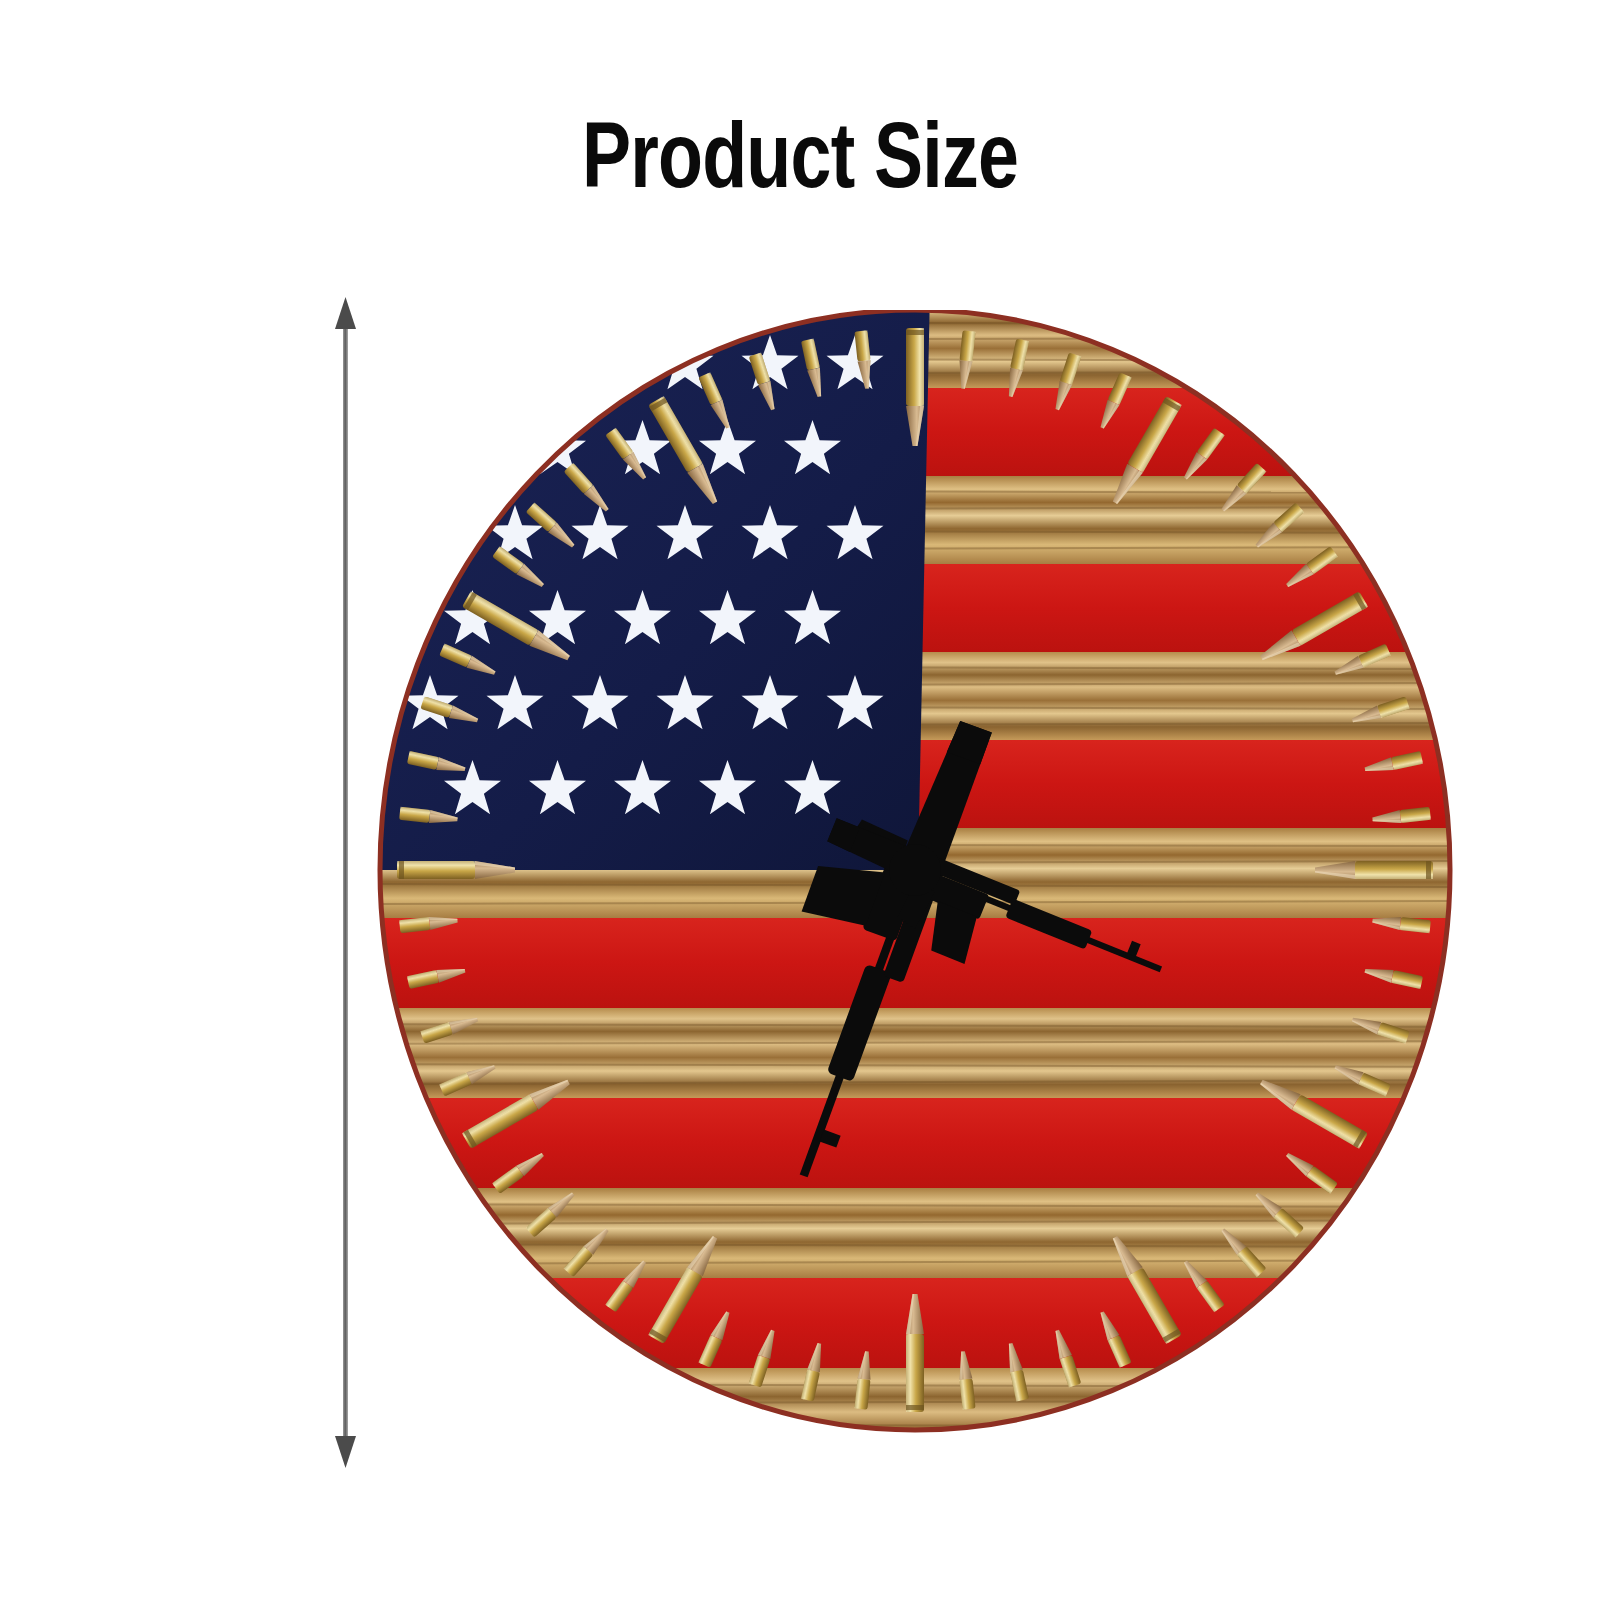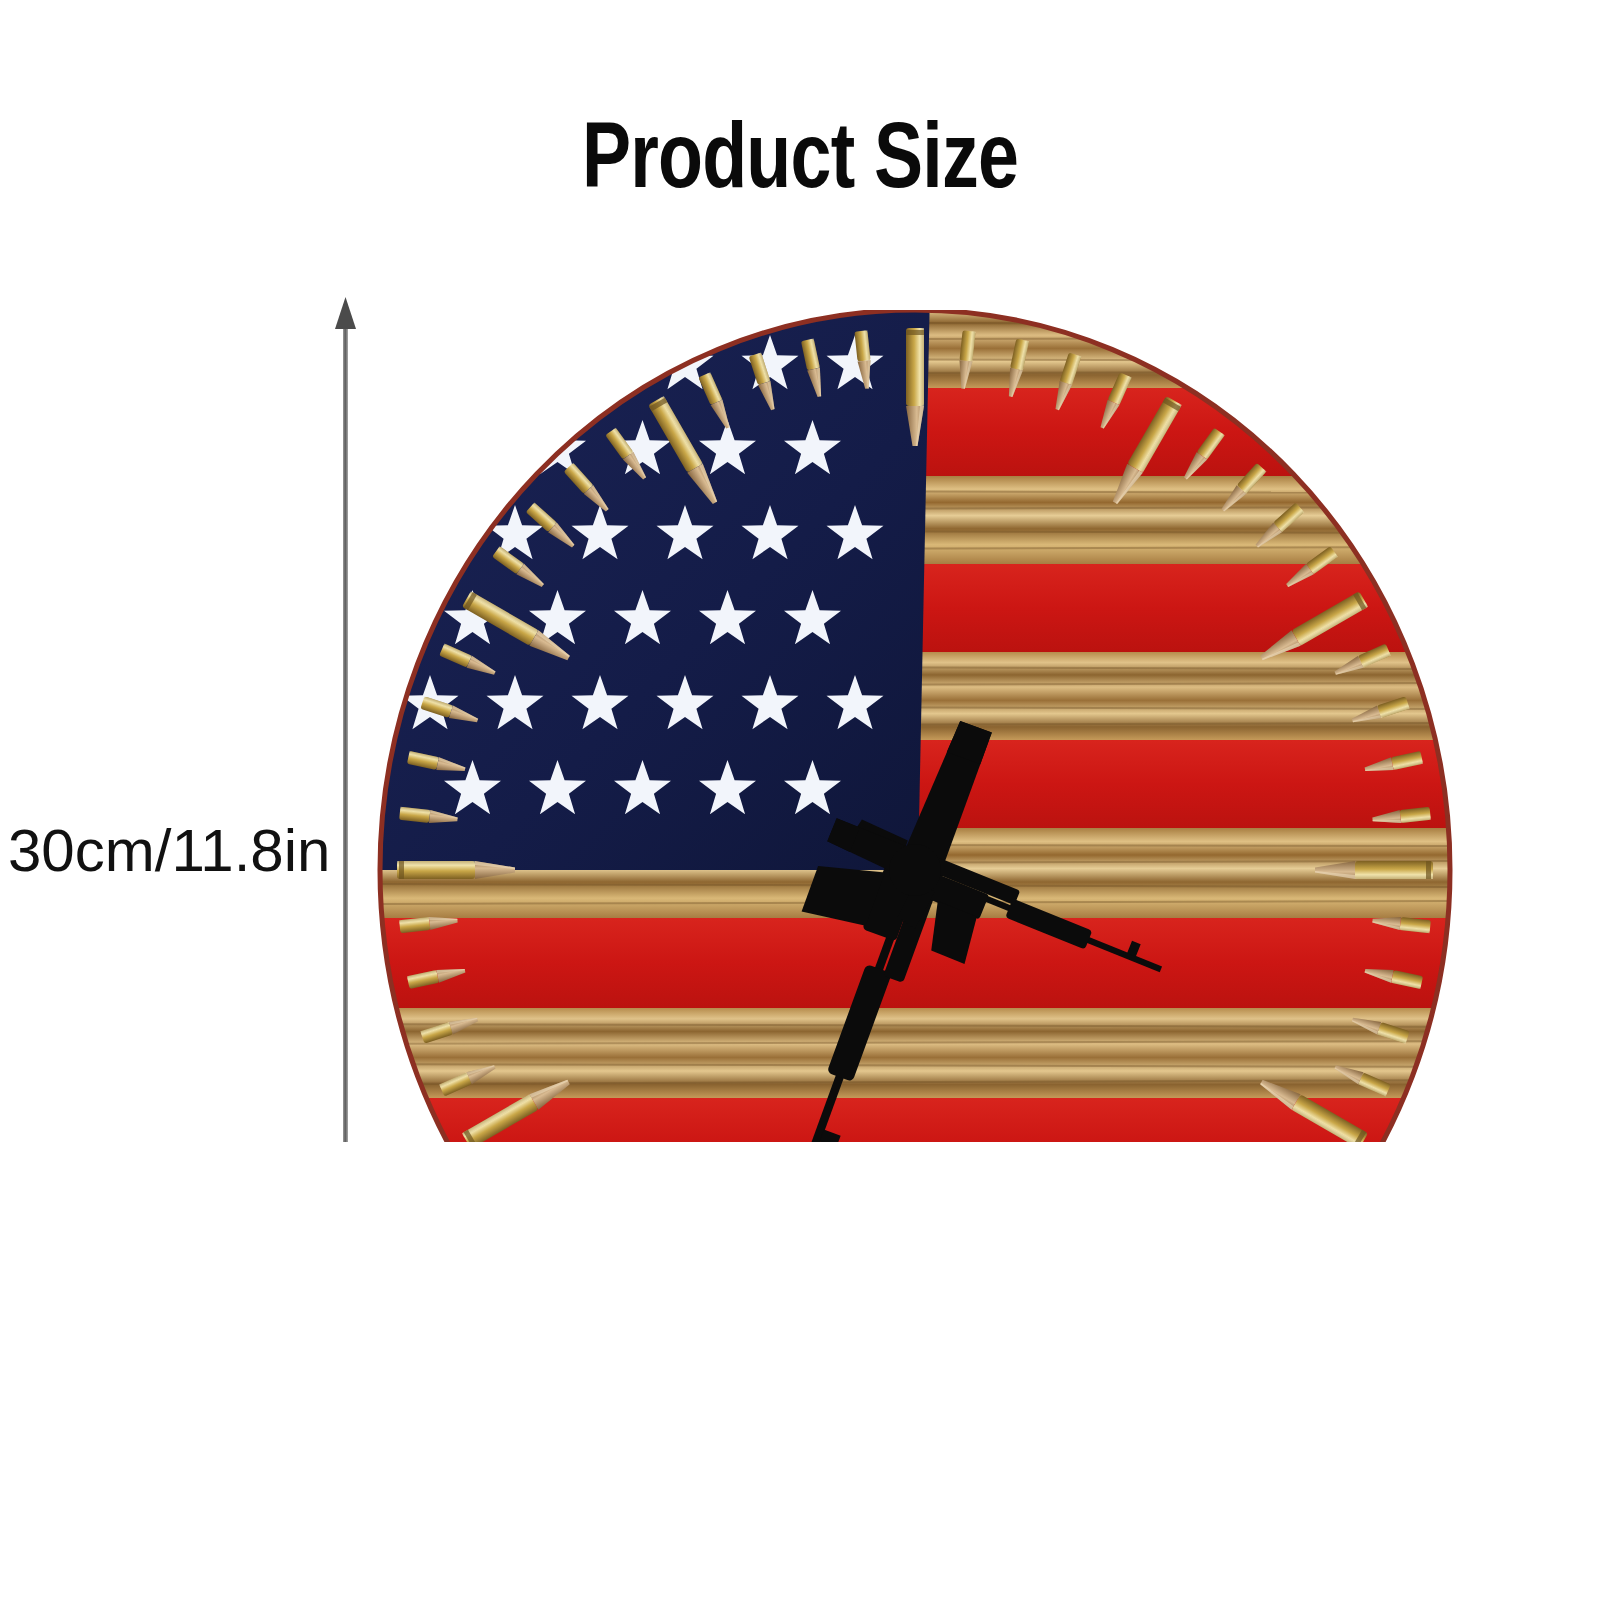--- a/index.html
+++ b/index.html
@@ -3,21 +3,21 @@
 <meta charset="utf-8">
 <style>
   html, body {
     margin: 0;
     padding: 0;
     background: #ffffff;
   }
   #stage {
     position: relative;
     width: 1600px;
-    height: 1142px;
+    height: 1600px;
     background: #ffffff;
     overflow: hidden;
     font-family: "Liberation Sans", sans-serif;
   }
 
   
   #title {
     position: absolute;
     left: 0;
     top: 105px;
@@ -78,21 +78,20 @@
         <stop offset="0%" stop-color="#9b9b9b"></stop>
         <stop offset="45%" stop-color="#5c5c5c"></stop>
         <stop offset="100%" stop-color="#a8a8a8"></stop>
       </linearGradient>
     </defs>
     <rect x="25" y="16" width="5" height="1143" fill="url(#shaftGrad)"></rect>
     <polygon points="27.5,2 38,34 17,34" fill="#4b4b4b"></polygon>
     <polygon points="27.5,1173 38,1141 17,1141" fill="#4b4b4b"></polygon>
   </svg>
 
-  <div id="dim-label">30cm/11.8in</div>
 
   <div id="clock-wrap">
     <svg id="clock-svg" viewBox="0 0 1090 1150" aria-hidden="true">
       <defs>
         <clipPath id="faceClip">
           <ellipse cx="545" cy="560" rx="535" ry="560"></ellipse>
         </clipPath>
 
         <linearGradient id="woodA" x1="0" y1="0" x2="0" y2="1">
           <stop offset="0%" stop-color="#b68c4c"></stop>

